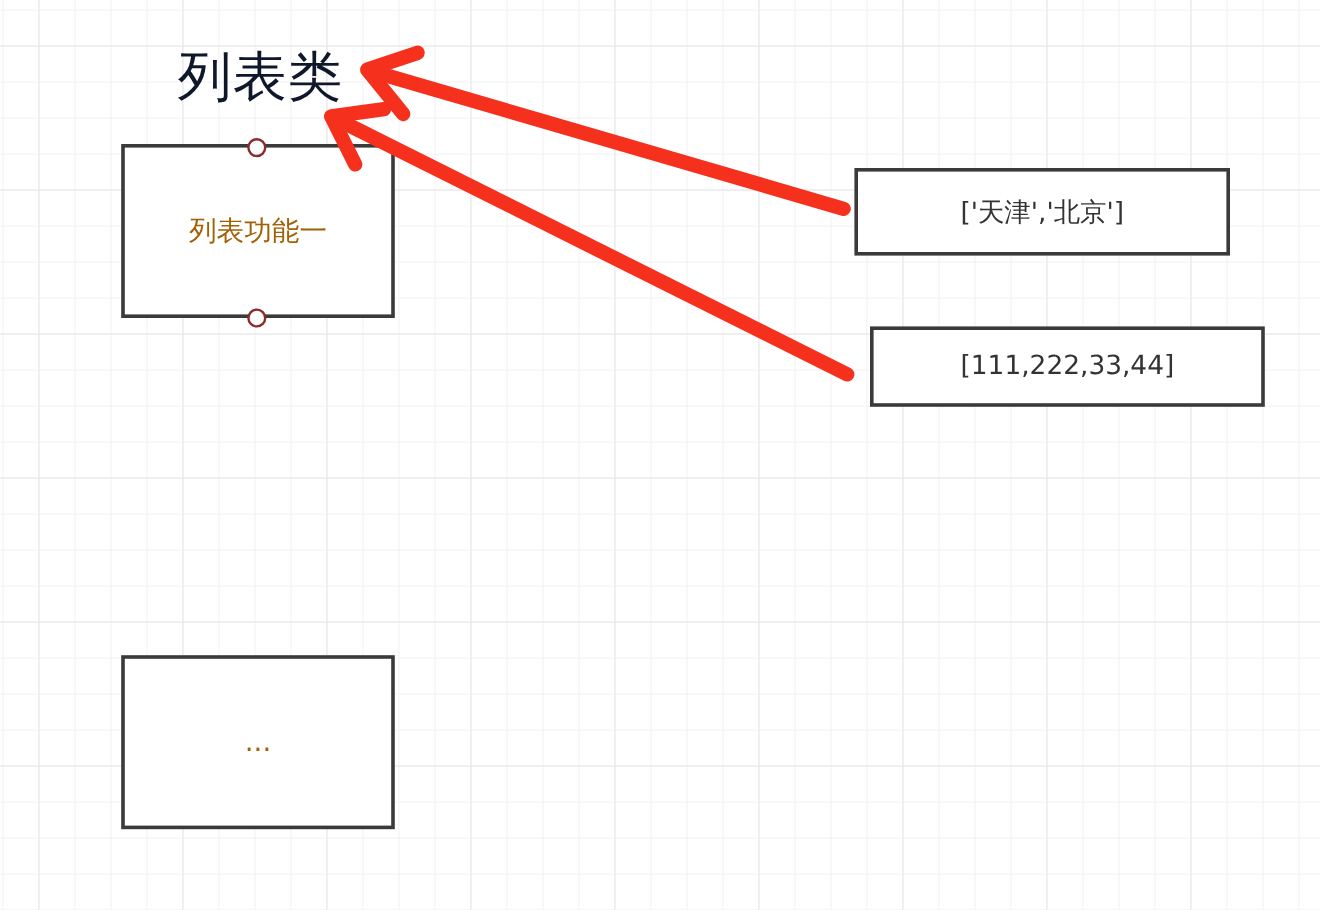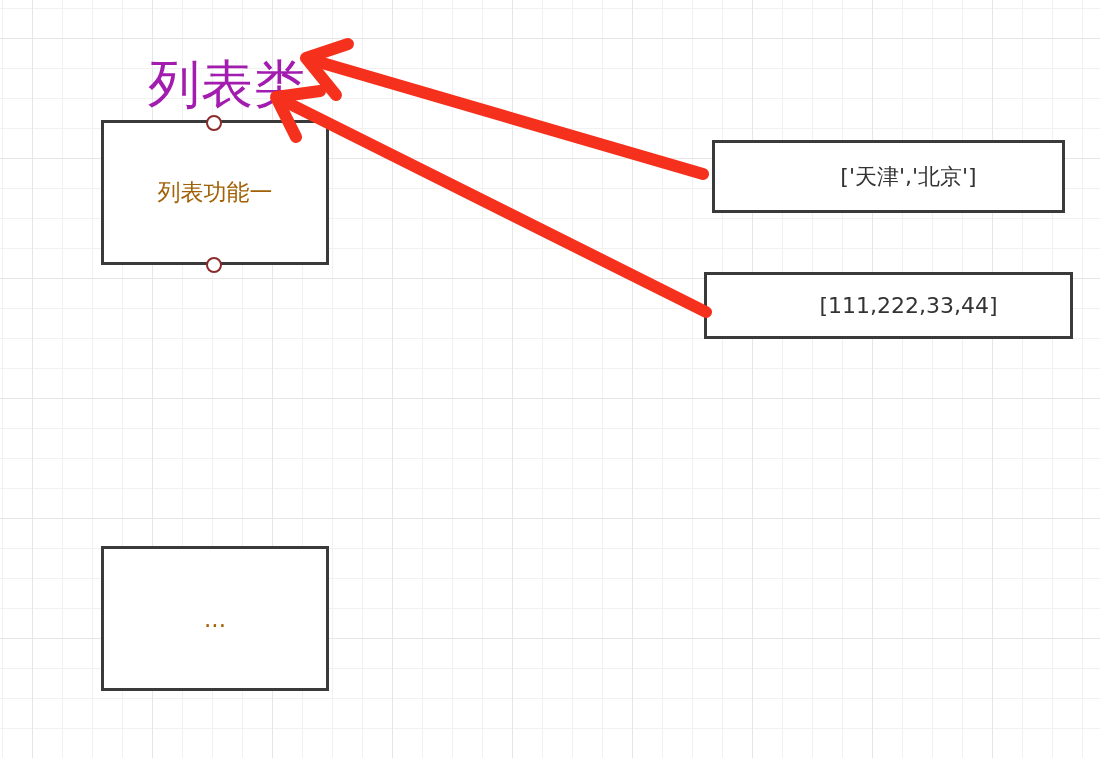--- a/index.html
+++ b/index.html
@@ -10,40 +10,40 @@
       linear-gradient(to right, #e6e6e6 1px, transparent 1px),
       linear-gradient(to bottom, #e6e6e6 1px, transparent 1px),
       linear-gradient(to right, #f1f1f1 1px, transparent 1px),
       linear-gradient(to bottom, #f1f1f1 1px, transparent 1px);
     background-size: 120px 120px, 120px 120px, 30px 30px, 30px 30px;
     background-position: 32px 38px, 32px 38px, 2px 8px, 2px 8px;
     font-family: "DejaVu Sans", "Liberation Sans", sans-serif;
     color: #333;
   }
   .title {
-    position: absolute; left: 148px; top: 56px;
-    font-size: 52px; color: #a21caf; letter-spacing: 1px; line-height: 56px;
+    position: absolute; left: 148px; top: 36px;
+    font-size: 45px; color: #0f172a; letter-spacing: 1px; line-height: 56px;
   }
   .list-stack {
     position: absolute; left: 101px; top: 120px; width: 228px; height: 570px;
   }
   .list-cell {
     position: absolute; left: 0; width: 222px; height: 139px;
     border: 3px solid #3a3a3a; background: #fff;
     display: flex; align-items: center; justify-content: center;
     font-size: 23px; color: #a16207;
   }
   .anchor-dot {
     position: absolute; width: 12px; height: 12px; border-radius: 50%;
     border: 2px solid #8b2b2b; background: #fff; left: 105px;
   }
   .value-box {
     position: absolute; border: 3px solid #3a3a3a; background: #fff;
     display: flex; align-items: center; justify-content: center;
-    font-size: 22px; color: #333; padding-left: 40px;
+    font-size: 22px; color: #333;
   }
   svg.arrows { position: absolute; left: 0; top: 0; }
 </style>
 </head>
 <body>
 
 <div>
 
   <div class="title">列表类</div>
 
@@ -55,21 +55,21 @@
       <span>...</span>
     </div>
     <div class="anchor-dot" style="top:-5px;"></div>
     <div class="anchor-dot" style="top:137px;"></div>
   </div>
 
   <div class="value-box" style="left:712px; top:140px; width:307px; height:67px;">
     <span>['天津','北京']</span>
   </div>
 
-  <div class="value-box" style="left:704px; top:272px; width:323px; height:61px;">
+  <div class="value-box" style="left:725px; top:272px; width:323px; height:61px;">
     <span>[111,222,33,44]</span>
   </div>
 
   <svg class="arrows" width="1100" height="758">
     <g stroke="#f5311e" fill="none" stroke-linecap="round" stroke-linejoin="round">
       <line x1="703" y1="174" x2="312" y2="60" stroke-width="12"></line>
       <polyline points="348,44 306,58 336,95" stroke-width="12"></polyline>
     </g>
     <g stroke="#f5311e" fill="none" stroke-linecap="round" stroke-linejoin="round">
       <line x1="706" y1="312" x2="282" y2="100" stroke-width="12"></line>

